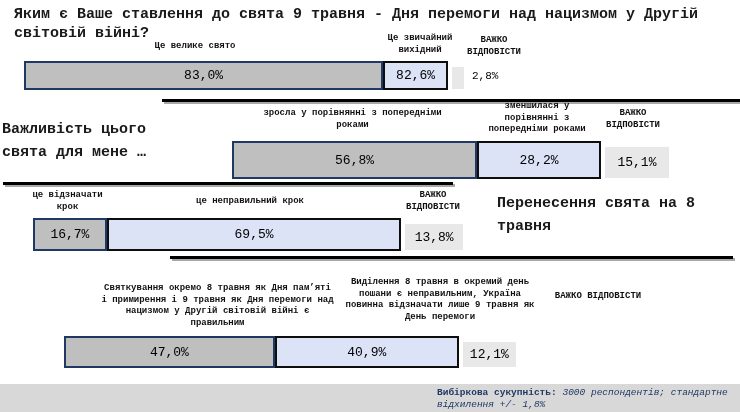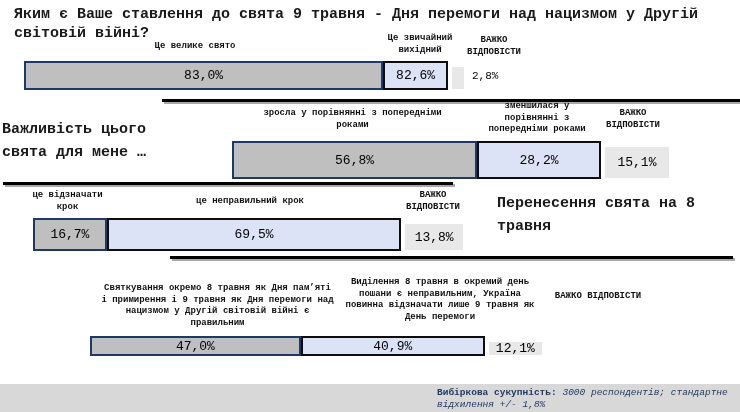--- a/index.html
+++ b/index.html
@@ -65,21 +65,21 @@
     <div class="seg seg-a" style="flex-grow: 16.7;">16,7%</div>
     <div class="seg seg-b" style="flex-grow: 69.5;">69,5%</div>
     <div class="seg seg-dk" style="flex-grow: 13.8;">13,8%</div>
   </div>
 
   <div class="rule" style="left:170px;top:256px;width:563px;"></div>
 
   <div class="seg-label" style="left:100px;top:283px;width:235px;">Святкування окремо 8 травня як Дня пам’яті і примирення і 9 травня як Дня перемоги над нацизмом у Другій світовій війні є правильним</div>
   <div class="seg-label" style="left:342px;top:277px;width:196px;">Виділення 8 травня в окремий день пошани є неправильним, Україна повинна відзначати лише 9 травня як День перемоги</div>
   <div class="seg-label" style="left:553px;top:291px;width:90px;">ВАЖКО ВІДПОВІСТИ</div>
-  <div class="bar" style="left:90px;top:336px;width:452px;height:20px;">
+  <div class="bar" style="left:64px;top:336px;width:452px;height:32px;">
     <div class="seg seg-a" style="flex-grow: 47;">47,0%</div>
     <div class="seg seg-b" style="flex-grow: 40.9;">40,9%</div>
     <div class="seg seg-dk" style="flex-grow: 12.1;">12,1%</div>
   </div>
 
   <div class="footer">
     <div class="footer-text">
       <div><span class="lbl">Вибіркова сукупність:</span> <span class="val">3000 респондентів; стандартне відхилення +/- 1,8%</span></div>
       <div><span class="lbl">Польовий етап:</span> <span class="val">30/04-10/05/2019</span></div>
     </div>

